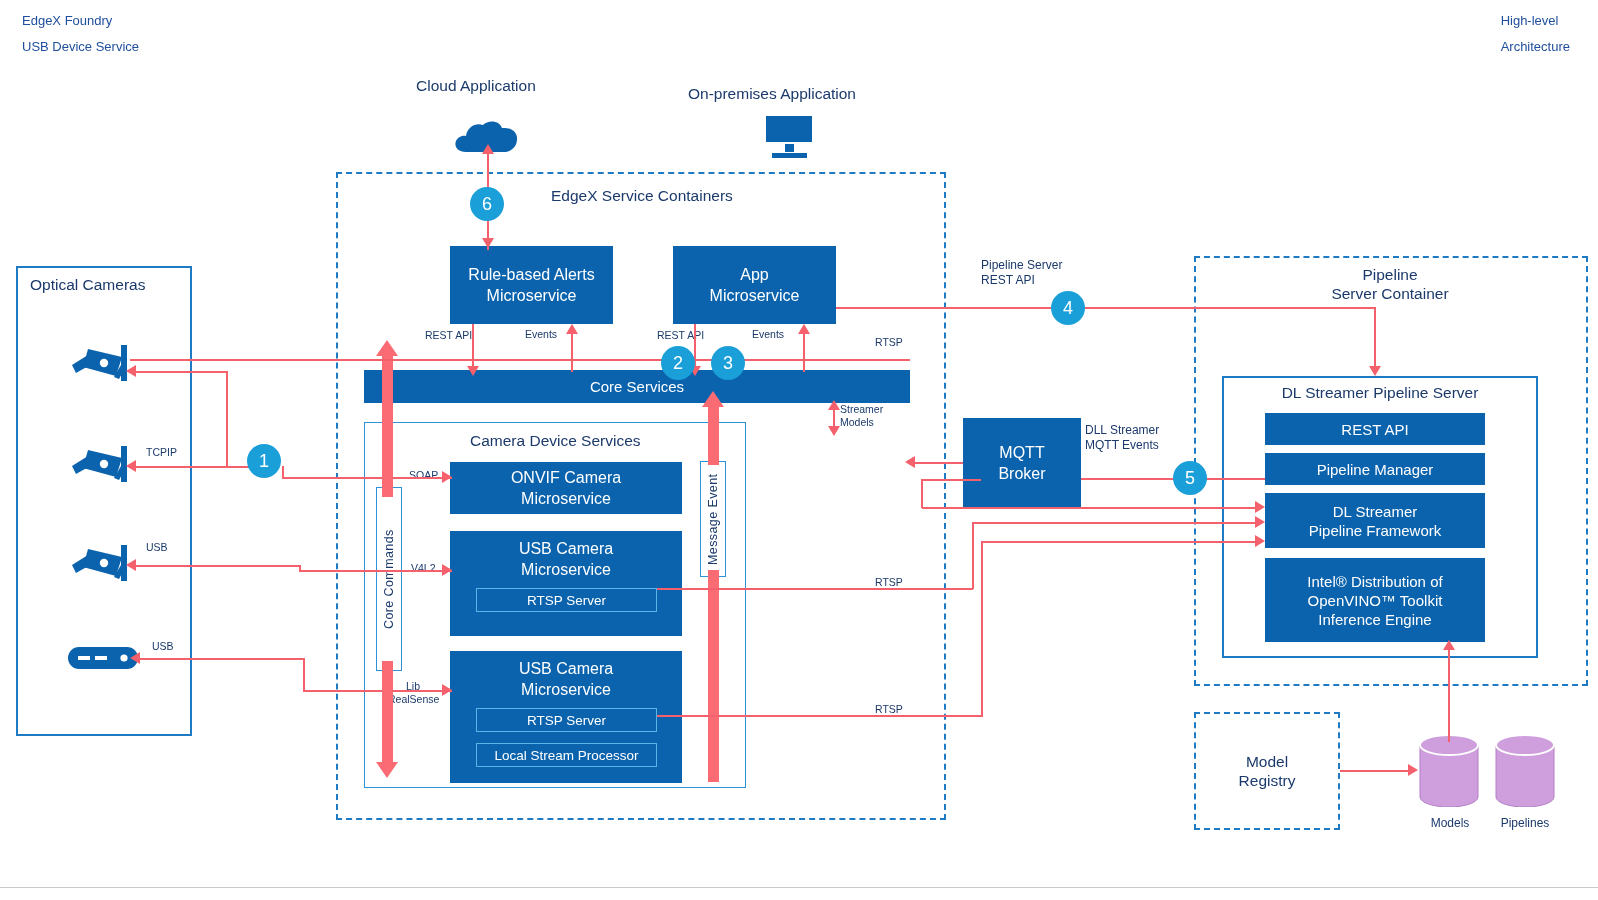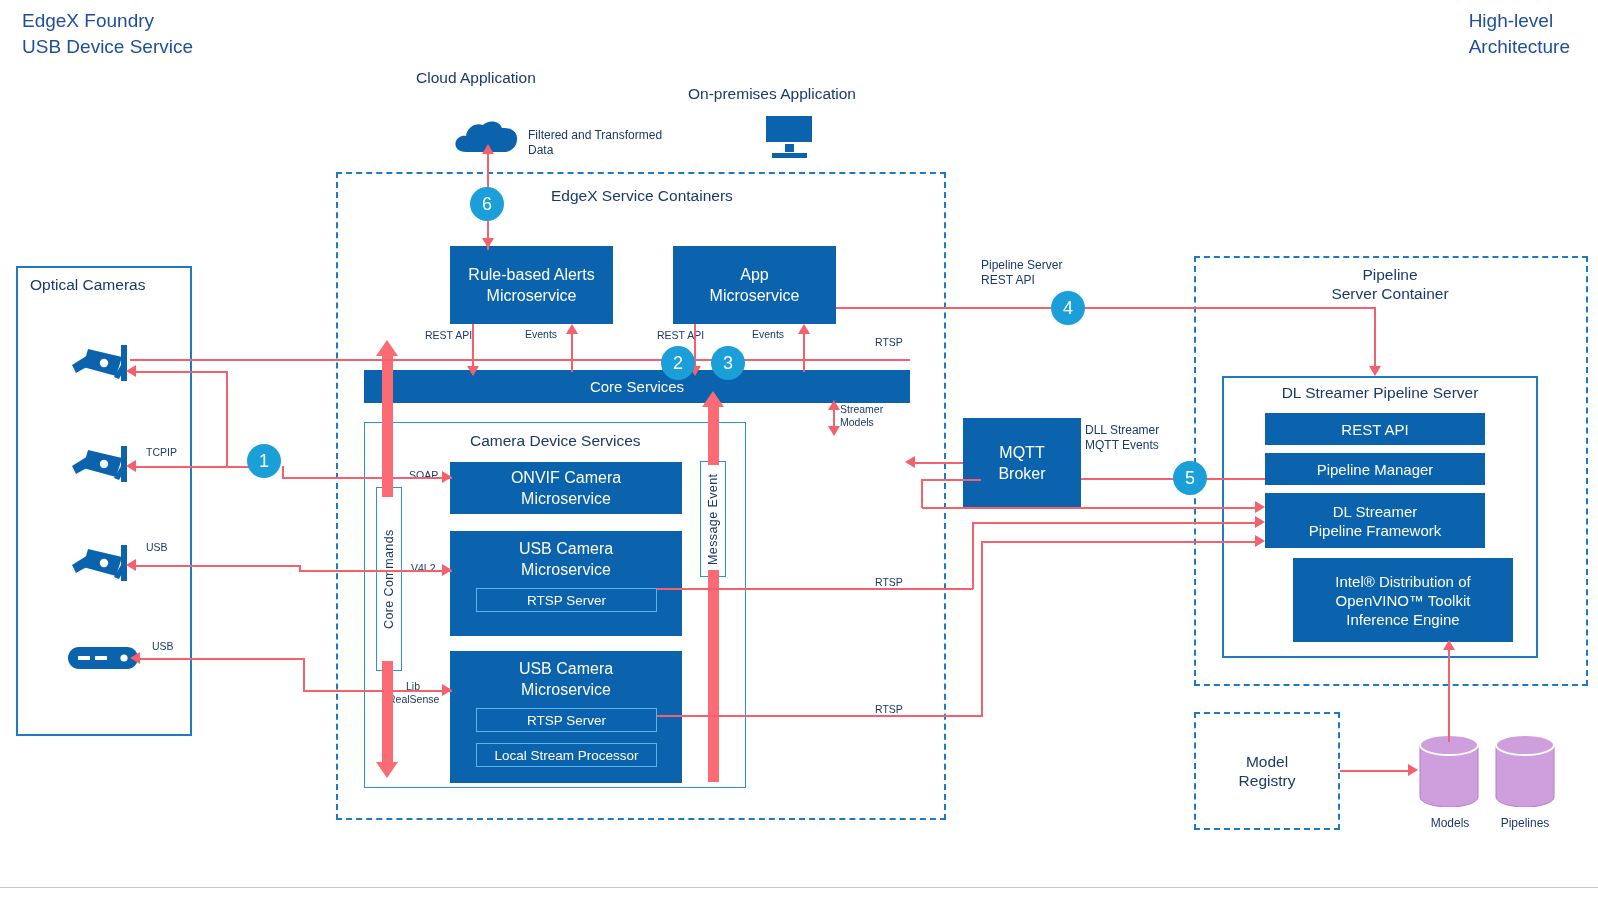--- a/index.html
+++ b/index.html
@@ -13,21 +13,21 @@
     position:relative;
     width:1598px;
     height:900px;
     overflow:hidden;
     background:#fff;
   }
   .abs{position:absolute;}
 
   
   .hdr{
-    font-size:19px;
+    font-size:13px;
     line-height:26px;
     color:#1f4e9c;
     font-weight:400;
     white-space:pre-line;
   }
   .hdr-right{text-align:left;}
   .cap{
     font-size:15.5px;
     color:#1b3a6b;
     line-height:19px;
@@ -135,39 +135,37 @@
 </head>
 <body>
 
 <div id="canvas">
 
   <div class="abs hdr" style="left:22px;top:8px;">EdgeX Foundry
 USB Device Service</div>
   <div class="abs hdr hdr-right" style="right:28px;top:8px;">High-level
 Architecture</div>
 
-  <div class="abs cap" style="left:416px;top:68px;">Cloud Application</div>
+  <div class="abs cap" style="left:416px;top:76px;">Cloud Application</div>
   <div class="abs cap" style="left:688px;top:84px;text-align:right;">On-premises Application</div>
 
   <div class="abs" style="left:452px;top:118px;width:72px;height:36px;">
     <svg width="72" height="36" viewBox="0 0 72 36">
       <path d="M14 34 C5 34 2 28 4 23 C6 18 12 17 14 18 C15 9 24 4 31 7 C36 2 47 2 50 10 C60 9 66 15 65 22 C64.5 29 59 34 52 34 Z" fill="#0b63ad"></path>
     </svg>
   </div>
 
   <div class="abs" style="left:762px;top:114px;width:56px;height:44px;">
     <svg width="56" height="44" viewBox="0 0 56 44">
       <rect x="4" y="2" width="46" height="26" fill="#0b63ad"></rect>
       <rect x="23" y="30" width="9" height="8" fill="#0b63ad"></rect>
       <rect x="10" y="39" width="35" height="5" fill="#0b63ad"></rect>
     </svg>
   </div>
 
-  <div class="abs small" style="left:528px;top:128px;width:200px;">Filtered and Transformed
-Data</div>
 
   <div class="abs solidbox" style="left:16px;top:266px;width:176px;height:470px;"></div>
   <div class="abs cap" style="left:30px;top:275px;">Optical Cameras</div>
 
   <div class="abs cam" style="left:66px;top:343px;">
     <svg width="74" height="40" viewBox="0 0 74 40">
       <path d="M6 22 L22 12 L26 21 L10 30 Z" fill="#0b63ad"></path>
       <path d="M22 6 L56 14 L50 33 L17 24 Z" fill="#0b63ad"></path>
       <circle cx="38" cy="20" r="4.2" fill="#ffffff"></circle>
       <rect x="55" y="2" width="6" height="36" fill="#0b63ad"></rect>
@@ -268,21 +266,21 @@
   <div class="abs cap cap-c" style="left:1270px;top:265px;width:240px;">Pipeline
 Server Container</div>
 
   <div class="abs solidbox" style="left:1222px;top:376px;width:316px;height:282px;"></div>
   <div class="abs cap cap-c" style="left:1222px;top:383px;width:316px;">DL Streamer  Pipeline Server</div>
 
   <div class="abs bbox md" style="left:1265px;top:413px;width:220px;height:32px;">REST API</div>
   <div class="abs bbox md" style="left:1265px;top:493px;width:220px;height:55px;">DL Streamer
 Pipeline Framework</div>
   <div class="abs bbox md" style="left:1265px;top:453px;width:220px;height:32px;">Pipeline Manager</div>
-  <div class="abs bbox md" style="left:1265px;top:558px;width:220px;height:84px;margin-left:28px;">Intel® Distribution of
+  <div class="abs bbox md" style="left:1265px;top:558px;width:220px;height:84px;">Intel® Distribution of
 OpenVINO™ Toolkit
 Inference Engine</div>
 
   <div class="abs dashed" style="left:1194px;top:712px;width:146px;height:118px;"></div>
   <div class="abs cap cap-c" style="left:1194px;top:752px;width:146px;">Model
 Registry</div>
 
   <div class="abs cyl" style="left:1418px;top:735px;">
     <svg width="62" height="72" viewBox="0 0 62 72">
       <path d="M2 10 L2 62 A29 10 0 0 0 60 62 L60 10 Z" fill="#cf9fdd" stroke="#b37fc6" stroke-width="1"></path>

